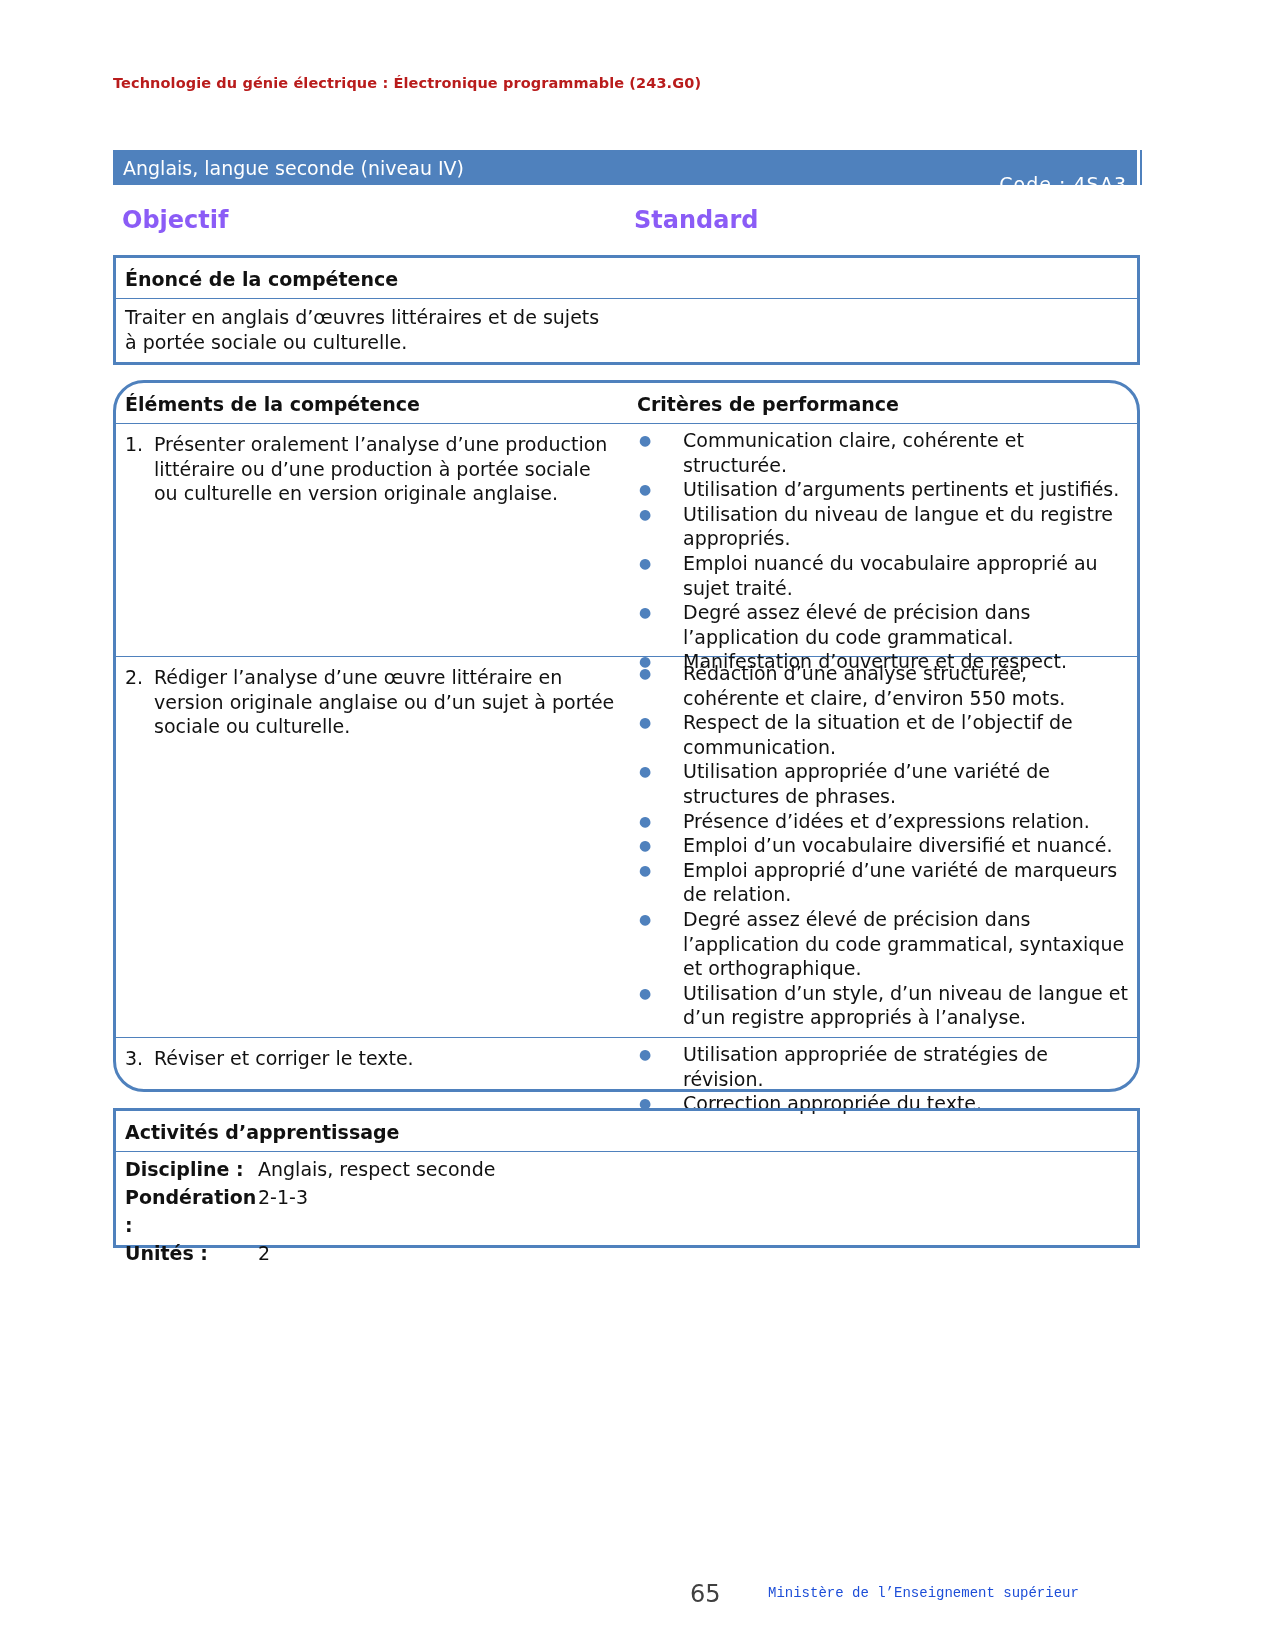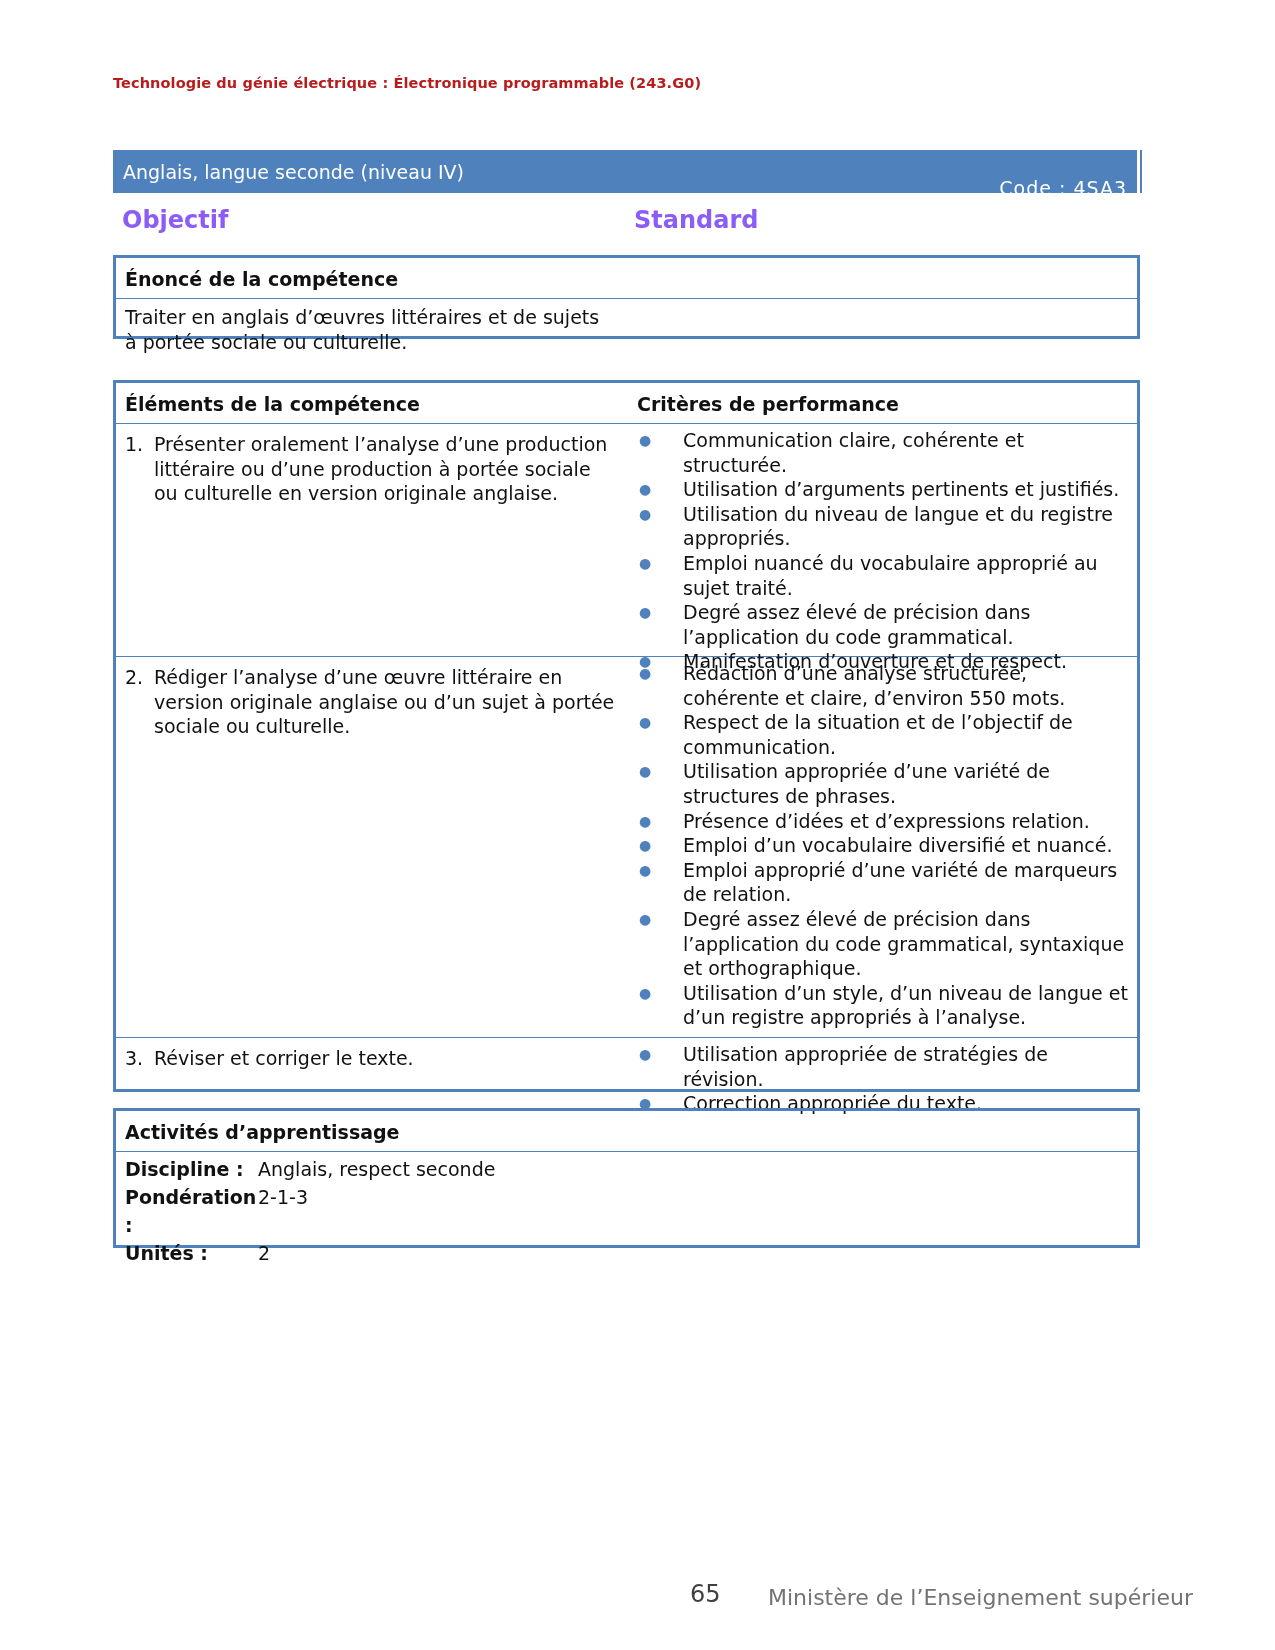--- a/index.html
+++ b/index.html
@@ -6,42 +6,42 @@
   body {
     width: 1275px; height: 1650px; position: relative; overflow: hidden;
     font-family: "DejaVu Sans", sans-serif; color: #111;
   }
   .running-header {
     position: absolute; left: 113px; top: 75px;
     font-family: "DejaVu Sans", sans-serif; font-weight: bold;
     font-size: 14.5px; color: #b91c1c; letter-spacing: 0.1px;
   }
   .title-bar {
-    position: absolute; left: 113px; top: 150px; width: 1027px; height: 43px;
+    position: absolute; left: 113px; top: 150px; width: 1027px; height: 35px;
     background: #4f81bd; color: #fff; box-sizing: border-box;
     display: flex; align-items: center; justify-content: space-between;
     padding: 0 10px 0 10px; font-size: 19px;
     border-right: 3px solid #ffffff; box-shadow: 2px 0 0 #4f81bd;
   }
   .title-bar .code { letter-spacing: 1px; margin-top: 32px; }
   .col-head {
     position: absolute; top: 206px; font-weight: bold; font-size: 24px; color: #8b5cf6;
   }
   .box {
     position: absolute; left: 113px; width: 1027px; box-sizing: border-box;
     border: 3px solid #4f81bd;
   }
   .box .hdr {
     font-weight: bold; font-size: 19px; padding: 10px 9px 8px 9px;
     border-bottom: 1.5px solid #4f81bd; display: flex;
   }
   .box .body { font-size: 19px; padding: 6px 9px 6px 9px; line-height: 25px; }
-  .enonce { top: 255px; height: 84px; }
+  .enonce { top: 255px; height: 110px; }
   .enonce .body { width: 480px; }
-  .elements { top: 380px; height: 712px; }
+  .elements { top: 380px; height: 712px; border-radius: 31px; }
   .elements .hdr span:first-child { width: 512px; }
   .row {
     display: flex; border-bottom: 1.5px solid #4f81bd; font-size: 19px; line-height: 24.6px;
   }
   .row:last-child { border-bottom: none; }
   .row .el { width: 512px; padding: 8px 9px 4px 9px; box-sizing: border-box; display: flex; }
   .row .el .num { width: 29px; flex-shrink: 0; }
   .row .crit { flex: 1; padding: 4px 8px 4px 9px; }
   .crit ul { list-style: none; margin: 0; padding: 0; }
   .crit li { display: flex; }
@@ -49,21 +49,21 @@
   .r1 { height: 232px; }
   .r2 { height: 380px; }
   .activites { top: 1108px; height: 140px; }
   .activites .body { line-height: 28px; padding-top: 3px; }
   .kv { display: flex; }
   .kv .k { width: 133px; font-weight: bold; }
   .footer-num {
     position: absolute; left: 690px; top: 1580px; font-size: 24px; color: #404040;
   }
   .footer-text {
-    position: absolute; left: 768px; top: 1585px; font-size: 22px; color: #737373;
+    position: absolute; left: 768px; top: 1585px; font-size: 14px; color: #1d4ed8; font-family: Liberation Mono, monospace;
   }
 </style>
 </head>
 <body>
 
 <div class="running-header">Technologie du génie électrique : Électronique programmable (243.G0)</div>
 
 <div class="title-bar">
   <span>Anglais, langue seconde (niveau IV)</span>
   <span class="code">Code : 4SA3</span>

